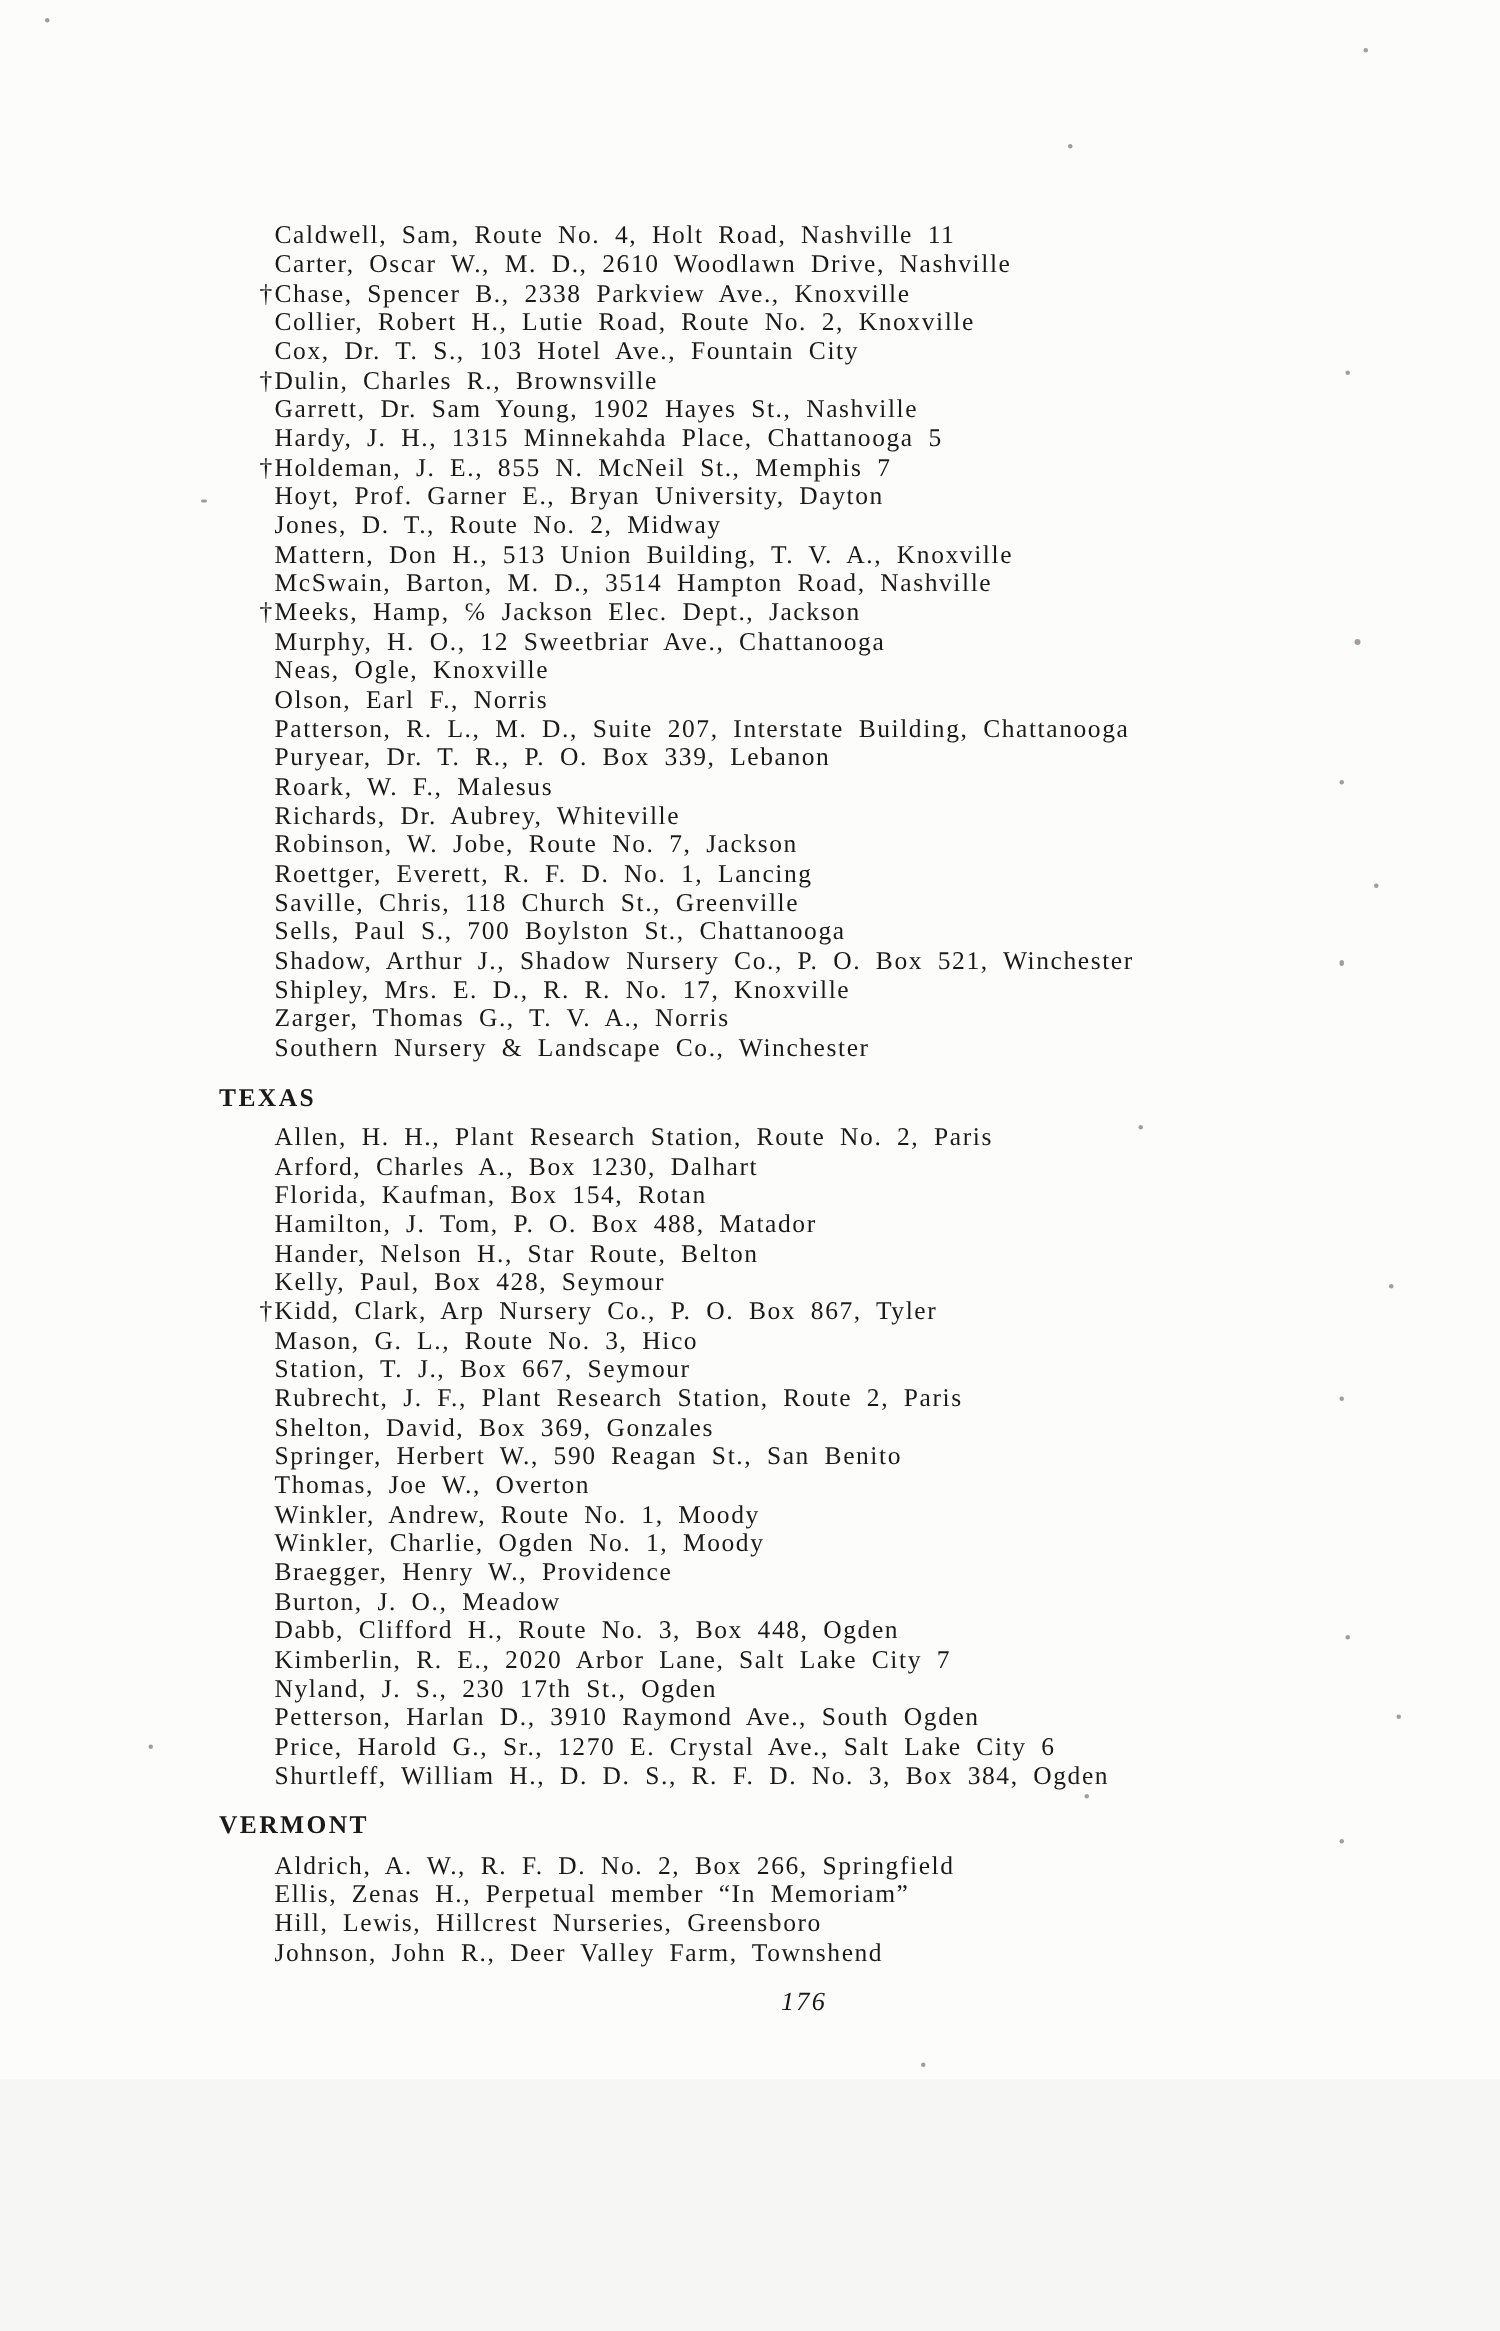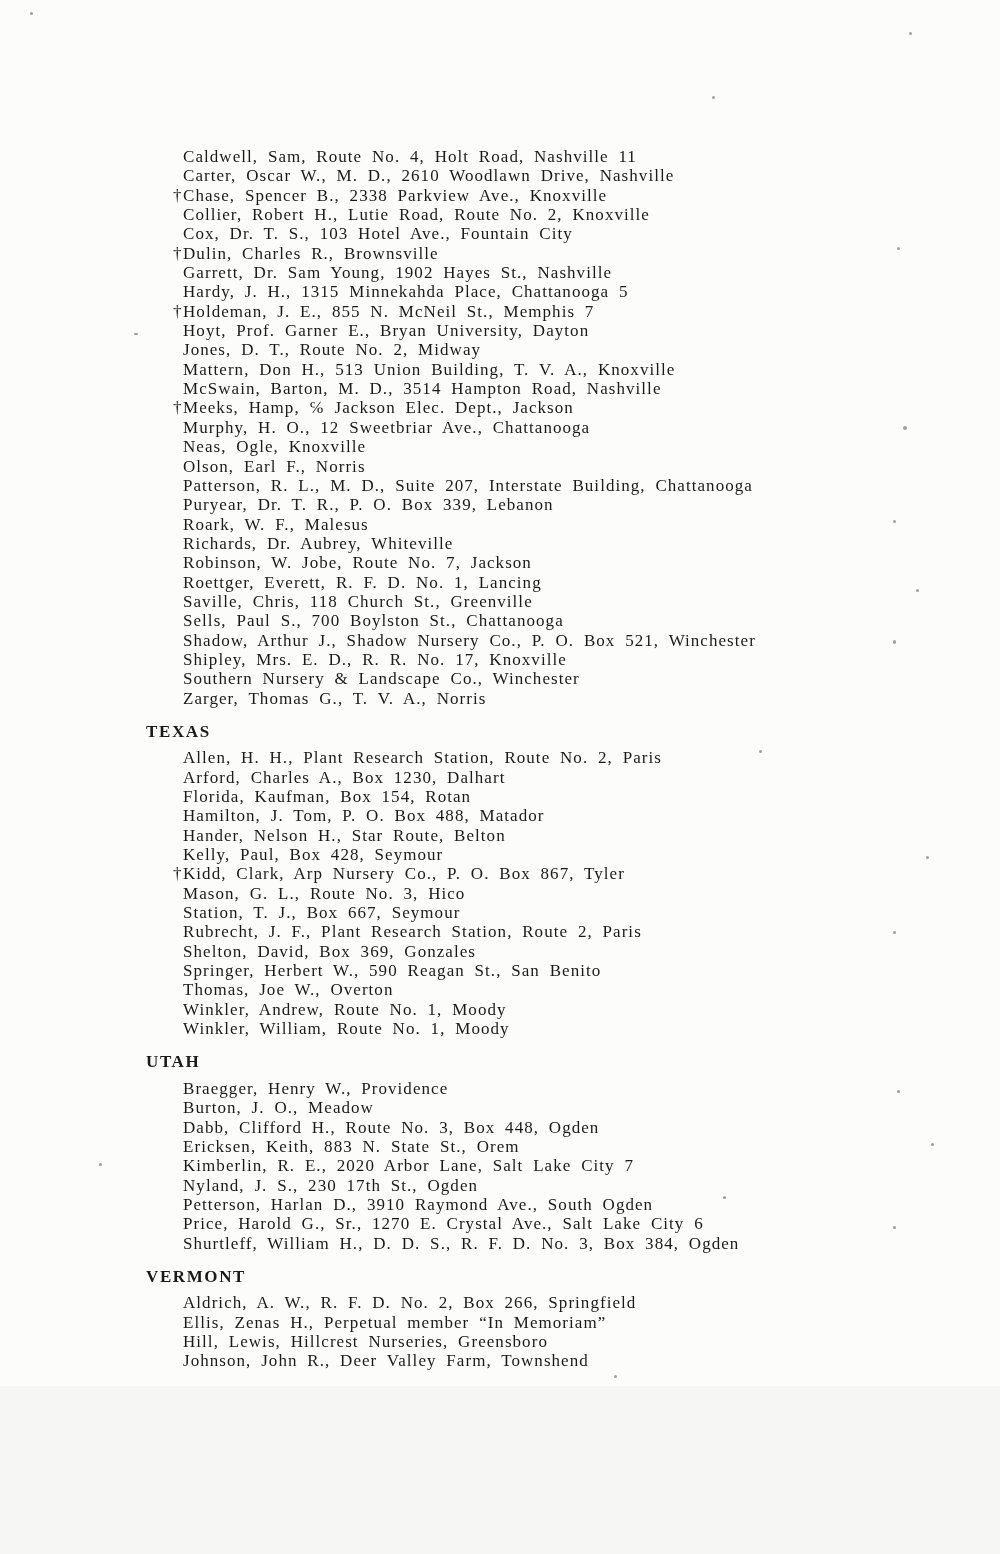--- a/index.html
+++ b/index.html
@@ -96,51 +96,49 @@
           <p class="entry"><span class="entry-text">Patterson, R. L., M. D., Suite 207, Interstate Building, Chattanooga</span></p>
           <p class="entry"><span class="entry-text">Puryear, Dr. T. R., P. O. Box 339, Lebanon</span></p>
           <p class="entry"><span class="entry-text">Roark, W. F., Malesus</span></p>
           <p class="entry"><span class="entry-text">Richards, Dr. Aubrey, Whiteville</span></p>
           <p class="entry"><span class="entry-text">Robinson, W. Jobe, Route No. 7, Jackson</span></p>
           <p class="entry"><span class="entry-text">Roettger, Everett, R. F. D. No. 1, Lancing</span></p>
           <p class="entry"><span class="entry-text">Saville, Chris, 118 Church St., Greenville</span></p>
           <p class="entry"><span class="entry-text">Sells, Paul S., 700 Boylston St., Chattanooga</span></p>
           <p class="entry"><span class="entry-text">Shadow, Arthur J., Shadow Nursery Co., P. O. Box 521, Winchester</span></p>
           <p class="entry"><span class="entry-text">Shipley, Mrs. E. D., R. R. No. 17, Knoxville</span></p>
+          <p class="entry"><span class="entry-text">Zarger, Thomas G., T. V. A., Norris</span></p>
           <p class="entry"><span class="entry-text">Southern Nursery &amp; Landscape Co., Winchester</span></p>
-          <p class="entry"><span class="entry-text">Zarger, Thomas G., T. V. A., Norris</span></p>
         </div>
       </section>
       <section class="state-section">
         <h2 class="state-heading">TEXAS</h2>
         <div class="entries">
           <p class="entry"><span class="entry-text">Allen, H. H., Plant Research Station, Route No. 2, Paris</span></p>
           <p class="entry"><span class="entry-text">Arford, Charles A., Box 1230, Dalhart</span></p>
           <p class="entry"><span class="entry-text">Florida, Kaufman, Box 154, Rotan</span></p>
           <p class="entry"><span class="entry-text">Hamilton, J. Tom, P. O. Box 488, Matador</span></p>
           <p class="entry"><span class="entry-text">Hander, Nelson H., Star Route, Belton</span></p>
           <p class="entry"><span class="entry-text">Kelly, Paul, Box 428, Seymour</span></p>
           <p class="entry"><span class="dagger">†</span><span class="entry-text">Kidd, Clark, Arp Nursery Co., P. O. Box 867, Tyler</span></p>
           <p class="entry"><span class="entry-text">Mason, G. L., Route No. 3, Hico</span></p>
           <p class="entry"><span class="entry-text">Station, T. J., Box 667, Seymour</span></p>
           <p class="entry"><span class="entry-text">Rubrecht, J. F., Plant Research Station, Route 2, Paris</span></p>
           <p class="entry"><span class="entry-text">Shelton, David, Box 369, Gonzales</span></p>
           <p class="entry"><span class="entry-text">Springer, Herbert W., 590 Reagan St., San Benito</span></p>
           <p class="entry"><span class="entry-text">Thomas, Joe W., Overton</span></p>
           <p class="entry"><span class="entry-text">Winkler, Andrew, Route No. 1, Moody</span></p>
-          <p class="entry"><span class="entry-text">Winkler, William, Route No. 1, Moody</span></p>
+          <p class="entry"><span class="entry-text">Winkler, Charlie, Ogden No. 1, Moody</span></p>
         </div>
       </section>
       <section class="state-section">
-        <h2 class="state-heading">UTAH</h2>
         <div class="entries">
           <p class="entry"><span class="entry-text">Braegger, Henry W., Providence</span></p>
           <p class="entry"><span class="entry-text">Burton, J. O., Meadow</span></p>
           <p class="entry"><span class="entry-text">Dabb, Clifford H., Route No. 3, Box 448, Ogden</span></p>
-          <p class="entry"><span class="entry-text">Ericksen, Keith, 883 N. State St., Orem</span></p>
           <p class="entry"><span class="entry-text">Kimberlin, R. E., 2020 Arbor Lane, Salt Lake City 7</span></p>
           <p class="entry"><span class="entry-text">Nyland, J. S., 230 17th St., Ogden</span></p>
           <p class="entry"><span class="entry-text">Petterson, Harlan D., 3910 Raymond Ave., South Ogden</span></p>
           <p class="entry"><span class="entry-text">Price, Harold G., Sr., 1270 E. Crystal Ave., Salt Lake City 6</span></p>
           <p class="entry"><span class="entry-text">Shurtleff, William H., D. D. S., R. F. D. No. 3, Box 384, Ogden</span></p>
         </div>
       </section>
       <section class="state-section">
         <h2 class="state-heading">VERMONT</h2>
         <div class="entries">

